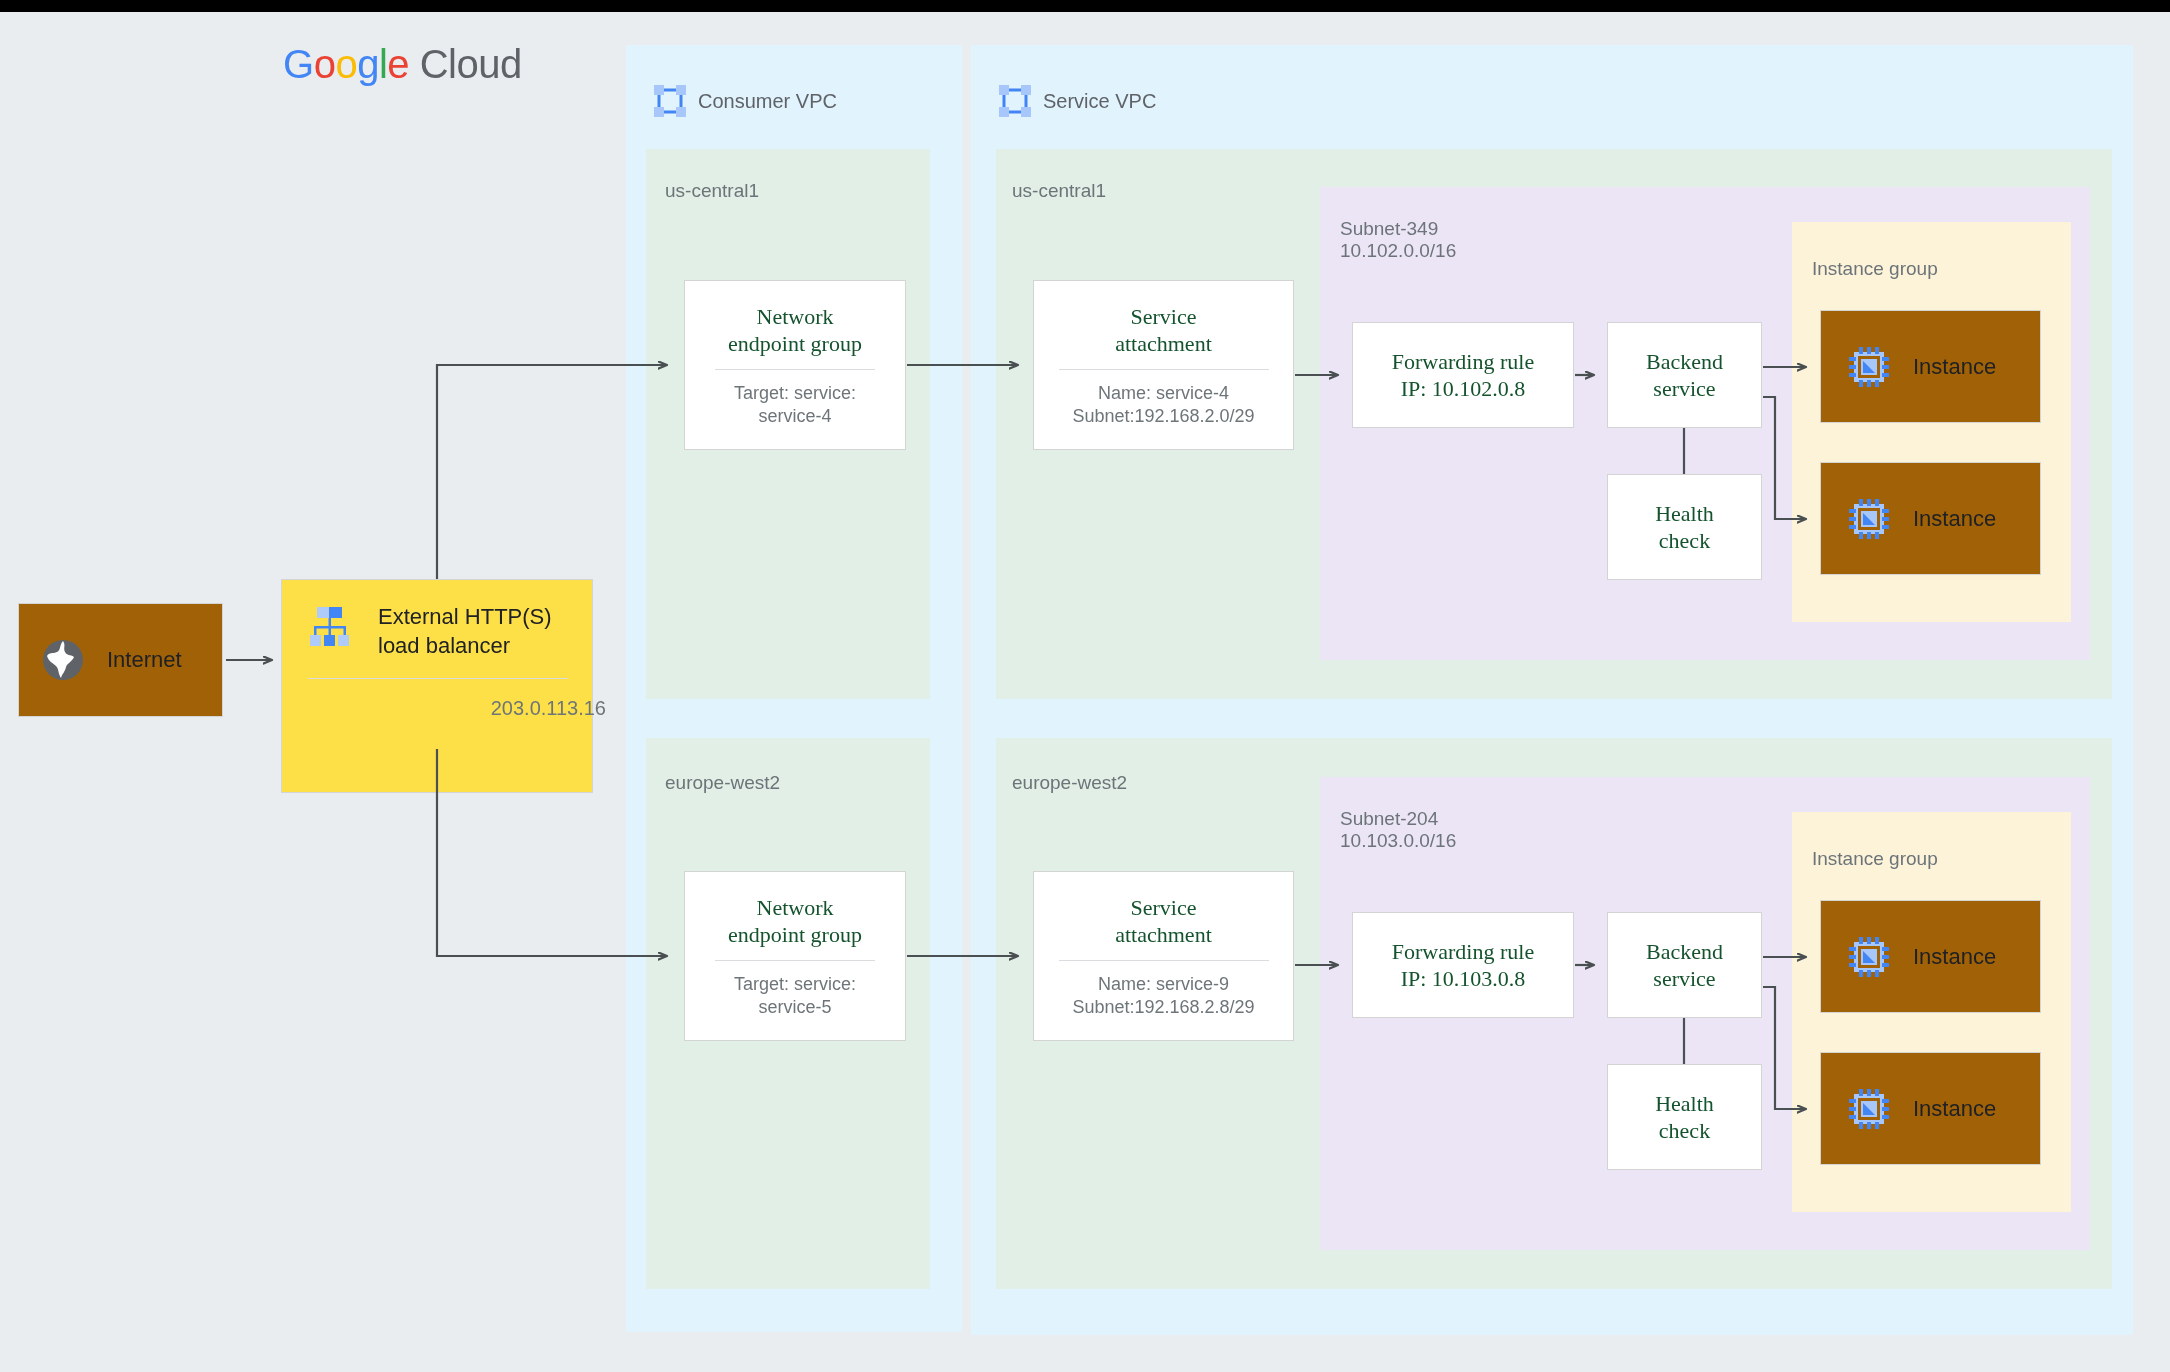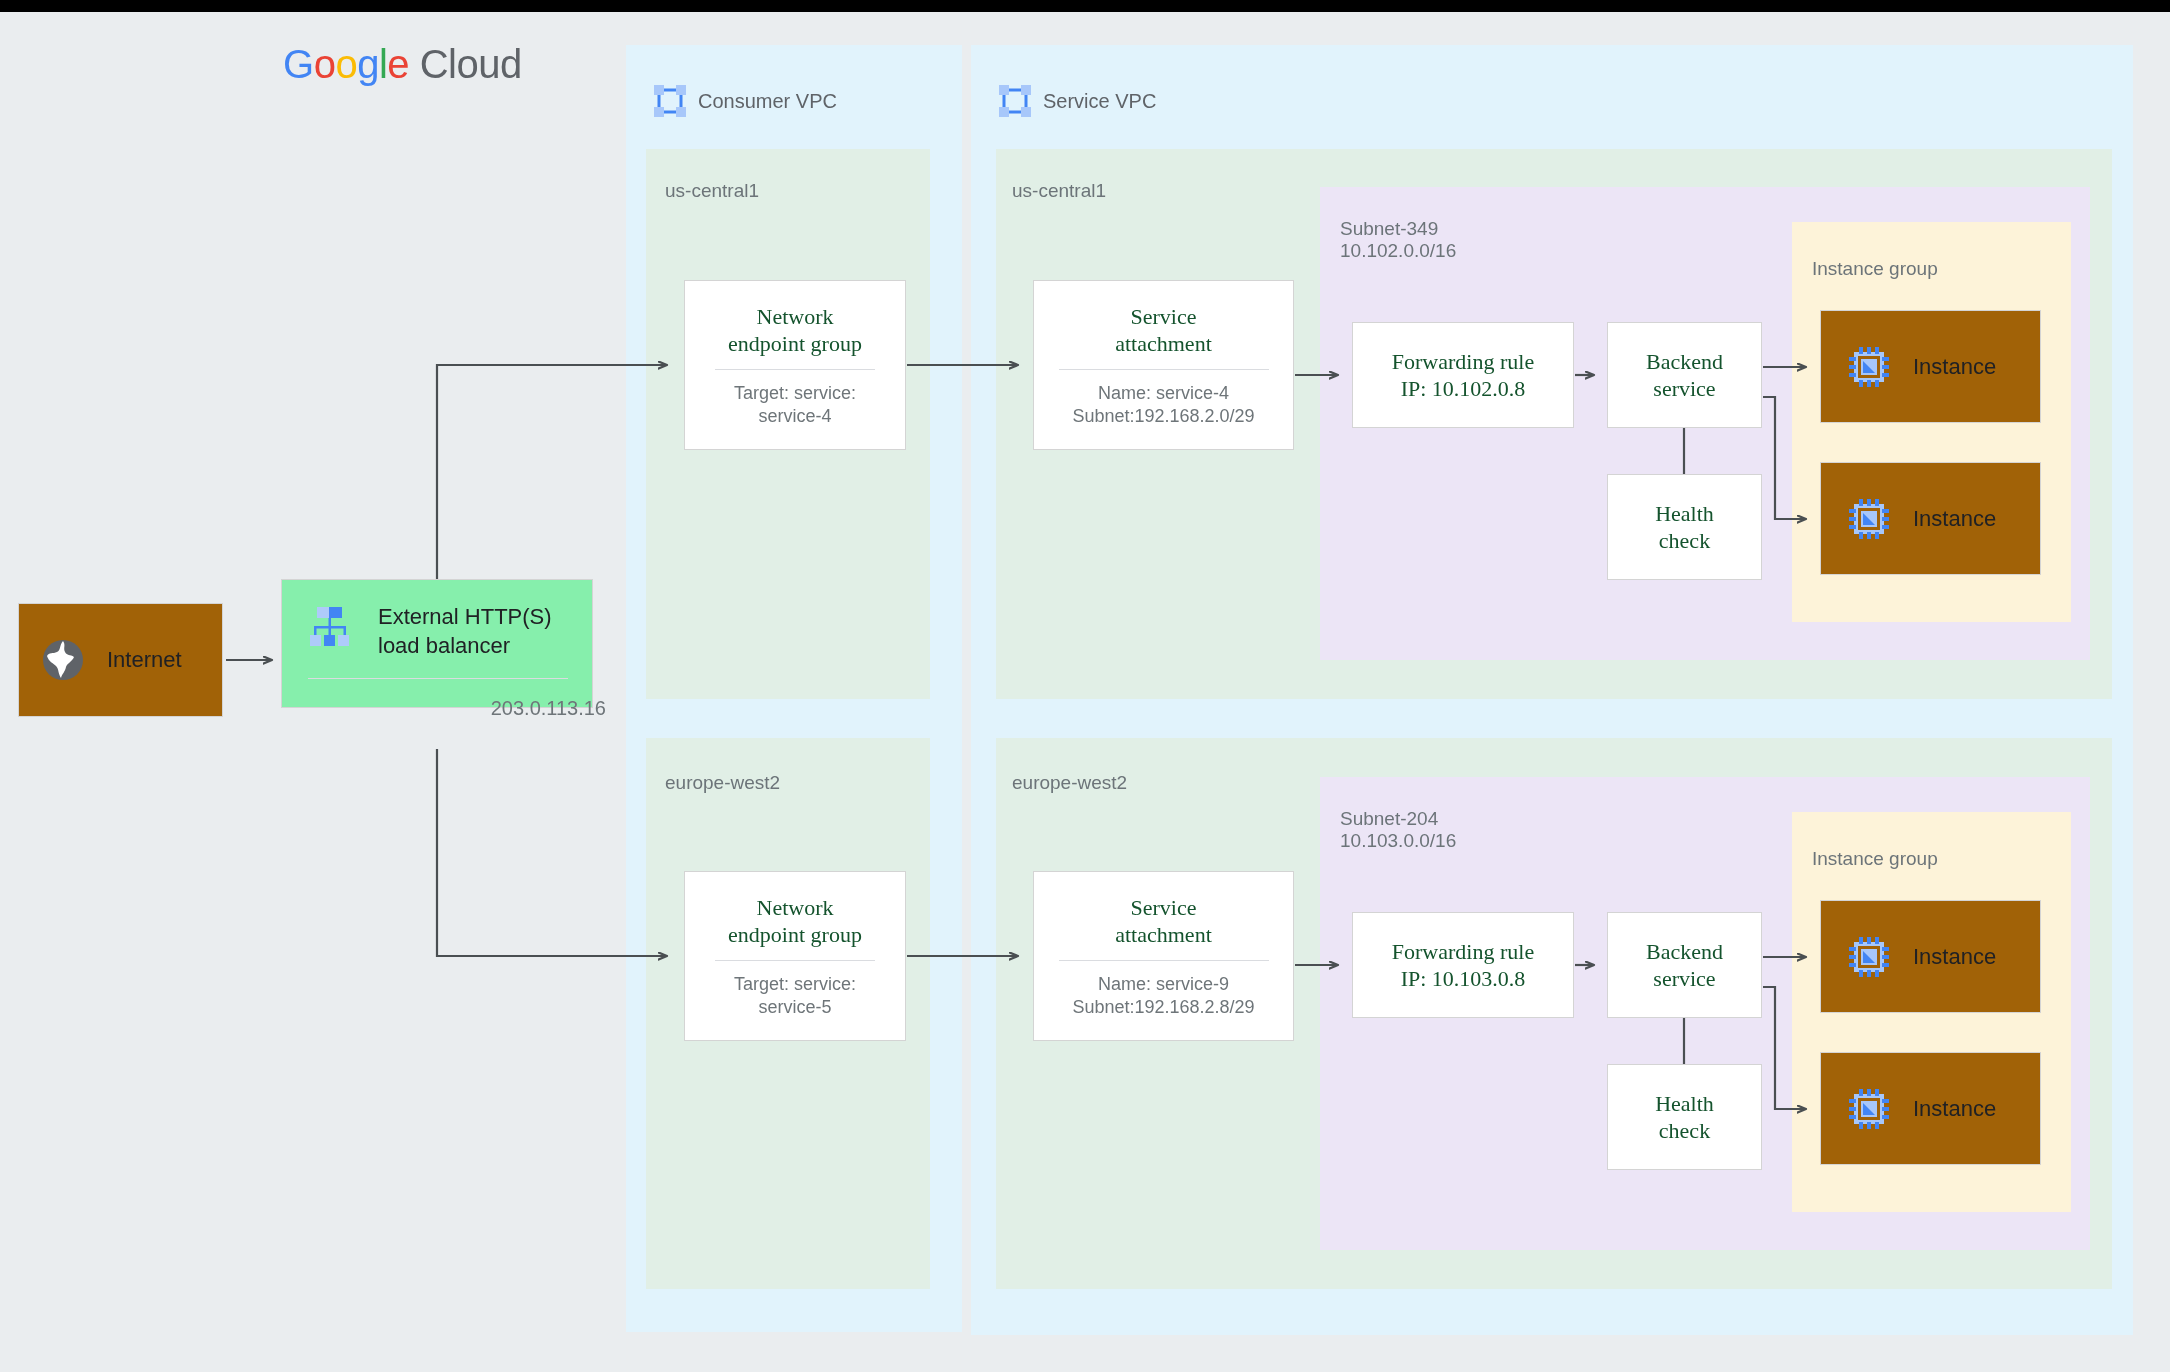--- a/index.html
+++ b/index.html
@@ -267,21 +267,21 @@
   </div>
 
   <div class="abs rowbox shadow" style="left:18px;top:591px;width:205px;height:114px;">
     <svg width="48" height="48" viewBox="0 0 48 48" style="margin-left:20px;">
       <circle cx="24" cy="24" r="20" fill="#5f6368"></circle>
       <path d="M24 5 C20 10 22 14 18 16 C14 18 10 16 8 20 C10 26 14 27 17 30 C20 33 19 38 22 42 C23 38 26 36 27 31 C28 27 33 26 35 21 C31 18 28 20 26 16 C24 12 27 9 24 5 Z" fill="#ffffff"></path>
     </svg>
     <span class="lbl" style="margin-left:20px;">Internet</span>
   </div>
 
-  <div class="abs" style="left:281px;top:567px;width:312px;height:129px;background:#86efac;border:1px solid #d4d4d4;box-sizing:border-box;">
+  <div class="abs" style="left:281px;top:567px;width:312px;height:214px;background:#fde047;border:1px solid #d4d4d4;box-sizing:border-box;">
     <svg width="46" height="46" viewBox="0 0 46 46" style="position:absolute;left:26px;top:24px;">
       <rect x="9" y="3" width="12" height="11" fill="#aecbfa"></rect>
       <rect x="21" y="3" width="13" height="11" fill="#4285f4"></rect>
       <rect x="20.5" y="14" width="2.5" height="9" fill="#4285f4"></rect>
       <rect x="6" y="22" width="32" height="2.5" fill="#4285f4"></rect>
       <rect x="6" y="24" width="2.5" height="7" fill="#4285f4"></rect>
       <rect x="20.5" y="24" width="2.5" height="7" fill="#4285f4"></rect>
       <rect x="35.5" y="24" width="2.5" height="7" fill="#4285f4"></rect>
       <rect x="2" y="31" width="11" height="11" fill="#aecbfa"></rect>
       <rect x="16" y="31" width="11" height="11" fill="#4285f4"></rect>

